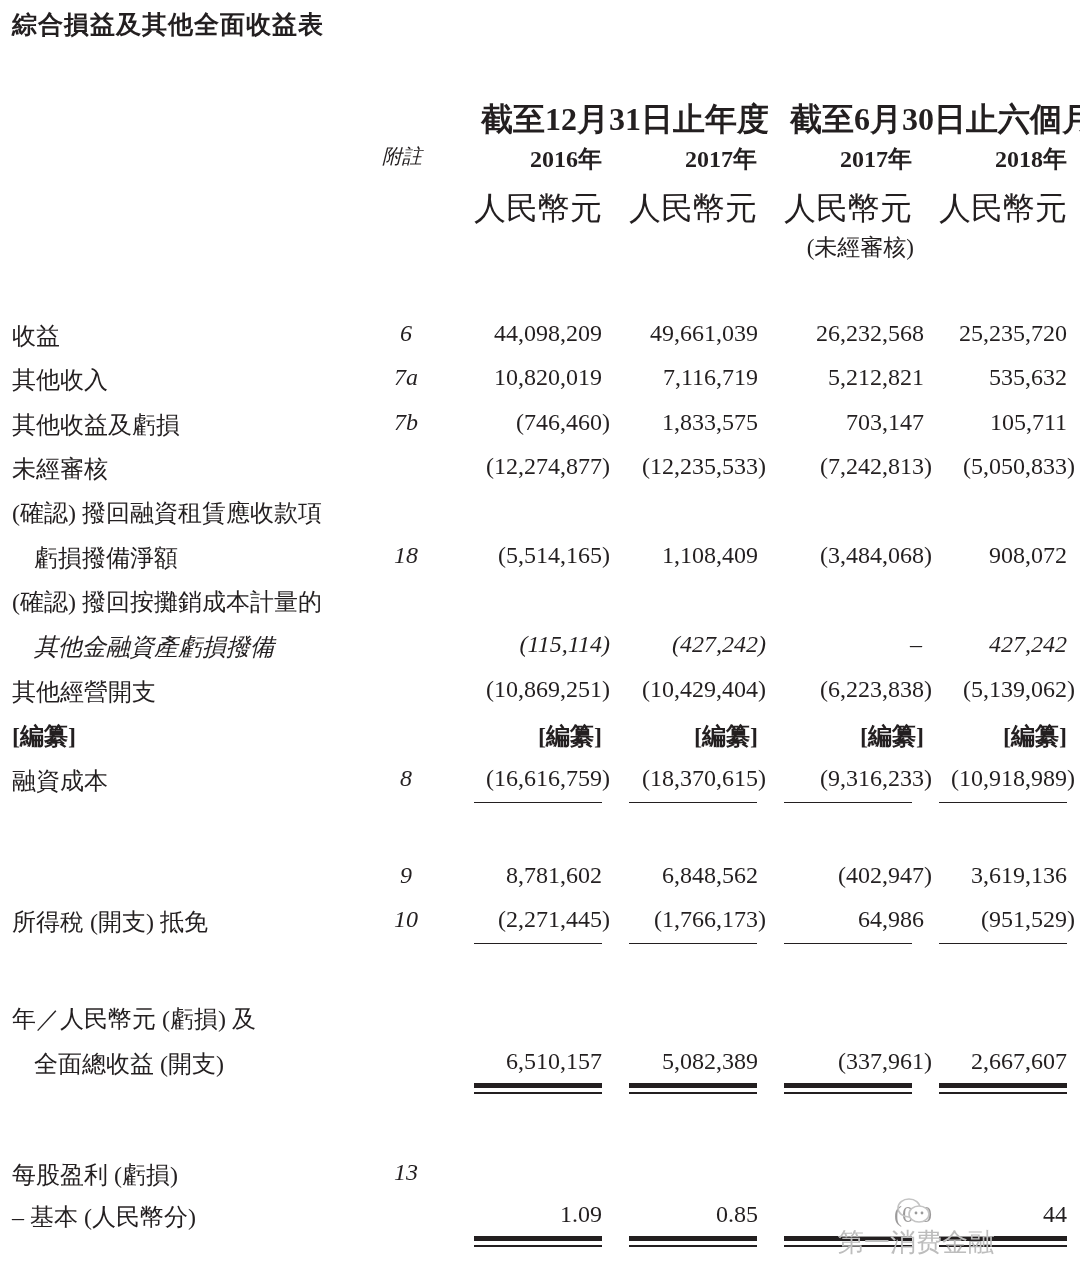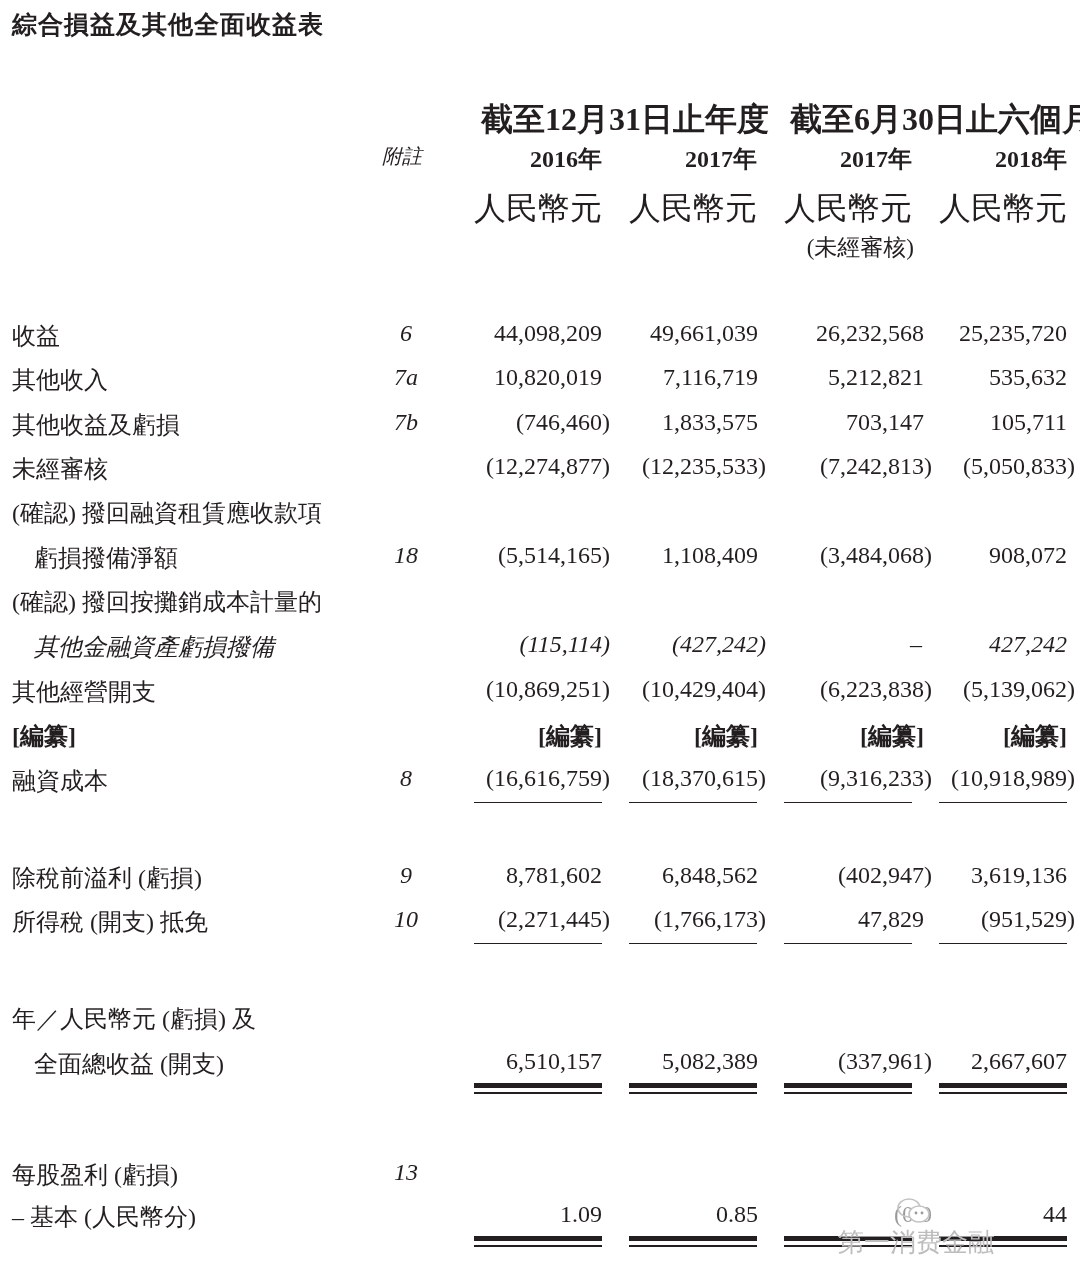--- a/index.html
+++ b/index.html
@@ -168,34 +168,33 @@
   <span class="val v1">(18,370,615)</span>
   <span class="val v2">(9,316,233)</span>
   <span class="val v3">(10,918,989)</span>
 </div>
 <div class="rule r0" style="top:802px;"></div>
 <div class="rule r1" style="top:802px;"></div>
 <div class="rule r2" style="top:802px;"></div>
 <div class="rule r3" style="top:802px;"></div>
 
 <div class="row" style="top:862px;">
-  <span class="label">除稅前溢利 (虧損)</span>
   <span class="note">9</span>
   <span class="val v0 pos">8,781,602</span>
   <span class="val v1 pos">6,848,562</span>
   <span class="val v2">(402,947)</span>
   <span class="val v3 pos">3,619,136</span>
 </div>
 
 <div class="row" style="top:906px;">
   <span class="label">所得稅 (開支) 抵免</span>
   <span class="note">10</span>
   <span class="val v0">(2,271,445)</span>
   <span class="val v1">(1,766,173)</span>
-  <span class="val v2 pos">47,829</span>
+  <span class="val v2 pos">64,986</span>
   <span class="val v3">(951,529)</span>
 </div>
 <div class="rule r0" style="top:943px;"></div>
 <div class="rule r1" style="top:943px;"></div>
 <div class="rule r2" style="top:943px;"></div>
 <div class="rule r3" style="top:943px;"></div>
 
 <div class="row" style="top:1003px;">
   <span class="label">年／人民幣元 (虧損) 及</span>
 </div>

